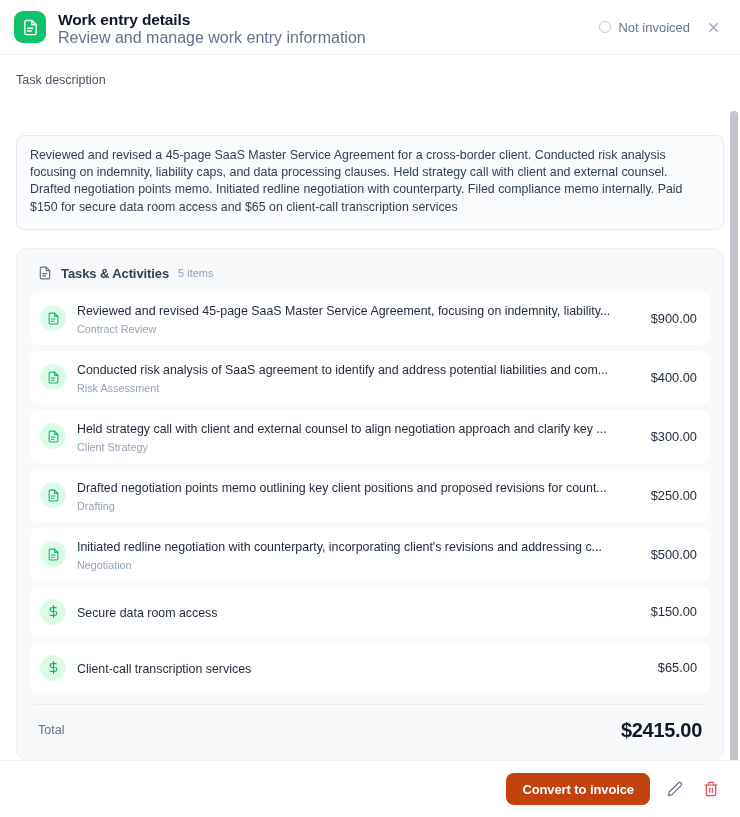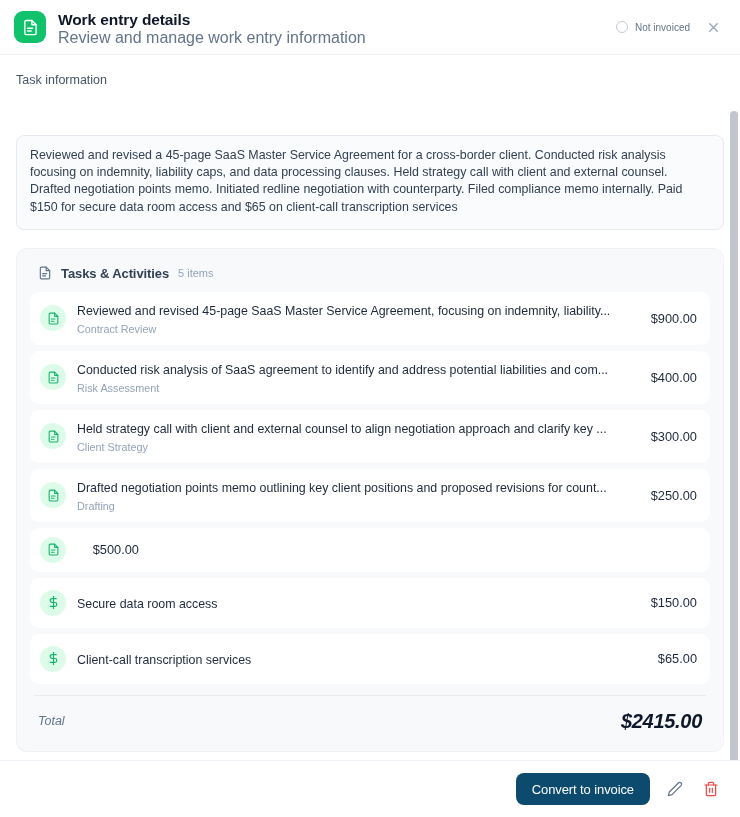--- a/index.html
+++ b/index.html
@@ -36,21 +36,21 @@
   .hdr-title {
     font-size: 15.5px; font-weight: bold; color: #0f172a;
     letter-spacing: -0.1px; line-height: 19px;
   }
   .hdr-sub {
     font-size: 16px; color: #64748b; line-height: 15px; margin-top: 1px;
   }
   .hdr-right { display: flex; align-items: center; gap: 12px; flex: 0 0 auto; }
   .status-pill {
     display: flex; align-items: center; gap: 7px;
-    font-size: 10px; color: #64748b;
+    font-size: 13px; color: #64748b;
   }
   .status-dot {
     width: 12px; height: 12px; border-radius: 50%;
     border: 1.4px solid #c3cbd6; background: transparent;
   }
   .close-btn {
     width: 22px; height: 22px; display: flex;
     align-items: center; justify-content: center;
     color: #94a3b8; cursor: pointer;
   }
@@ -113,21 +113,20 @@
   .row-sub { font-size: 10.8px; color: #94a3b8; margin-top: 3px; line-height: 14px; }
   .row-amt {
     flex: 0 0 auto; font-size: 12.8px; color: #1e293b;
     text-align: right; min-width: 62px;
   }
 
   .total-sep { height: 1px; background: #e7ebf0; margin: 11px 4px 0 4px; }
   .total-row {
     display: flex; align-items: center; justify-content: space-between;
     padding: 14px 8px 18px 8px;
-    font-style: italic;
   }
   .total-label { font-size: 12.5px; color: #64748b; }
   .total-val { font-size: 20px; font-weight: bold; color: #0f172a; letter-spacing: -0.3px; }
 
   
   .scrollbar {
     position: absolute; right: 2px; top: 56px;
     width: 8px; bottom: 58px;
     background: #fbfcfd;
   }
@@ -139,25 +138,25 @@
 
   
   .footer {
     flex: 0 0 auto; height: 57px;
     border-top: 1px solid #eef1f5;
     background: #fff;
     display: flex; align-items: center; justify-content: flex-end;
     gap: 14px; padding: 0 18px 0 16px;
   }
   .primary-btn {
-    background: #0c4a6e; color: #fff;
+    background: #c2410c; color: #fff;
     border: none; border-radius: 8px;
     height: 32px; padding: 0 16px;
     font-family: "Liberation Sans", sans-serif;
-    font-size: 13px; font-weight: normal; cursor: pointer;
+    font-size: 13px; font-weight: bold; cursor: pointer;
     letter-spacing: -0.1px;
   }
   .icon-btn {
     width: 22px; height: 22px; display: flex;
     align-items: center; justify-content: center; cursor: pointer;
   }
   .icon-btn.edit { color: #64748b; }
   .icon-btn.del  { color: #ef4444; }
 </style>
 </head>
@@ -188,21 +187,21 @@
           <line x1="18" y1="6" x2="6" y2="18"></line>
             <line x1="6" y1="6" x2="18" y2="18"></line>
         </svg>
       </div>
     </div>
   </div>
 
   <div class="body">
     <div class="body-inner">
 
-      <div class="section-label">Task information</div>
+      <div class="section-label">Task description</div>
       <div class="desc-box">Reviewed and revised a 45-page SaaS Master Service Agreement for a cross-border client. Conducted risk analysis focusing on indemnity, liability caps, and data processing clauses. Held strategy call with client and external counsel. Drafted negotiation points memo. Initiated redline negotiation with counterparty. Filed compliance memo internally. Paid $150 for secure data room access and $65 on client-call transcription services</div>
 
       <div class="items-card">
 
         <div class="grp-head">
           <span class="grp-icon">
             <svg width="14" height="14" viewBox="0 0 24 24" fill="none" stroke="currentColor" stroke-width="2" stroke-linecap="round" stroke-linejoin="round">
               <path d="M14 2H6a2 2 0 0 0-2 2v16a2 2 0 0 0 2 2h12a2 2 0 0 0 2-2V8z"></path>
               <polyline points="14 2 14 8 20 8"></polyline>
               <line x1="8" y1="13" x2="15" y2="13"></line>
@@ -278,20 +277,24 @@
         </div>
 
         <div class="row">
           <span class="row-icon">
             <svg width="13" height="13" viewBox="0 0 24 24" fill="none" stroke="currentColor" stroke-width="2" stroke-linecap="round" stroke-linejoin="round">
               <path d="M14 2H6a2 2 0 0 0-2 2v16a2 2 0 0 0 2 2h12a2 2 0 0 0 2-2V8z"></path>
                 <polyline points="14 2 14 8 20 8"></polyline>
               <line x1="8" y1="13" x2="15" y2="13"></line>
                 <line x1="8" y1="17" x2="13" y2="17"></line>
             </svg>
+          </span>
+          <span class="row-main">
+            <span class="row-title">Initiated redline negotiation with counterparty, incorporating client's revisions and addressing c...</span>
+            <span class="row-sub" style="display:block">Negotiation</span>
           </span>
           <span class="row-amt">$500.00</span>
         </div>
 
 
         <div class="row disb">
           <span class="row-icon">
             <svg width="13" height="13" viewBox="0 0 24 24" fill="none" stroke="currentColor" stroke-width="2.2" stroke-linecap="round" stroke-linejoin="round">
               <line x1="12" y1="1" x2="12" y2="23"></line>
               <path d="M17 5H9.5a3.5 3.5 0 0 0 0 7h5a3.5 3.5 0 0 1 0 7H6"></path>

